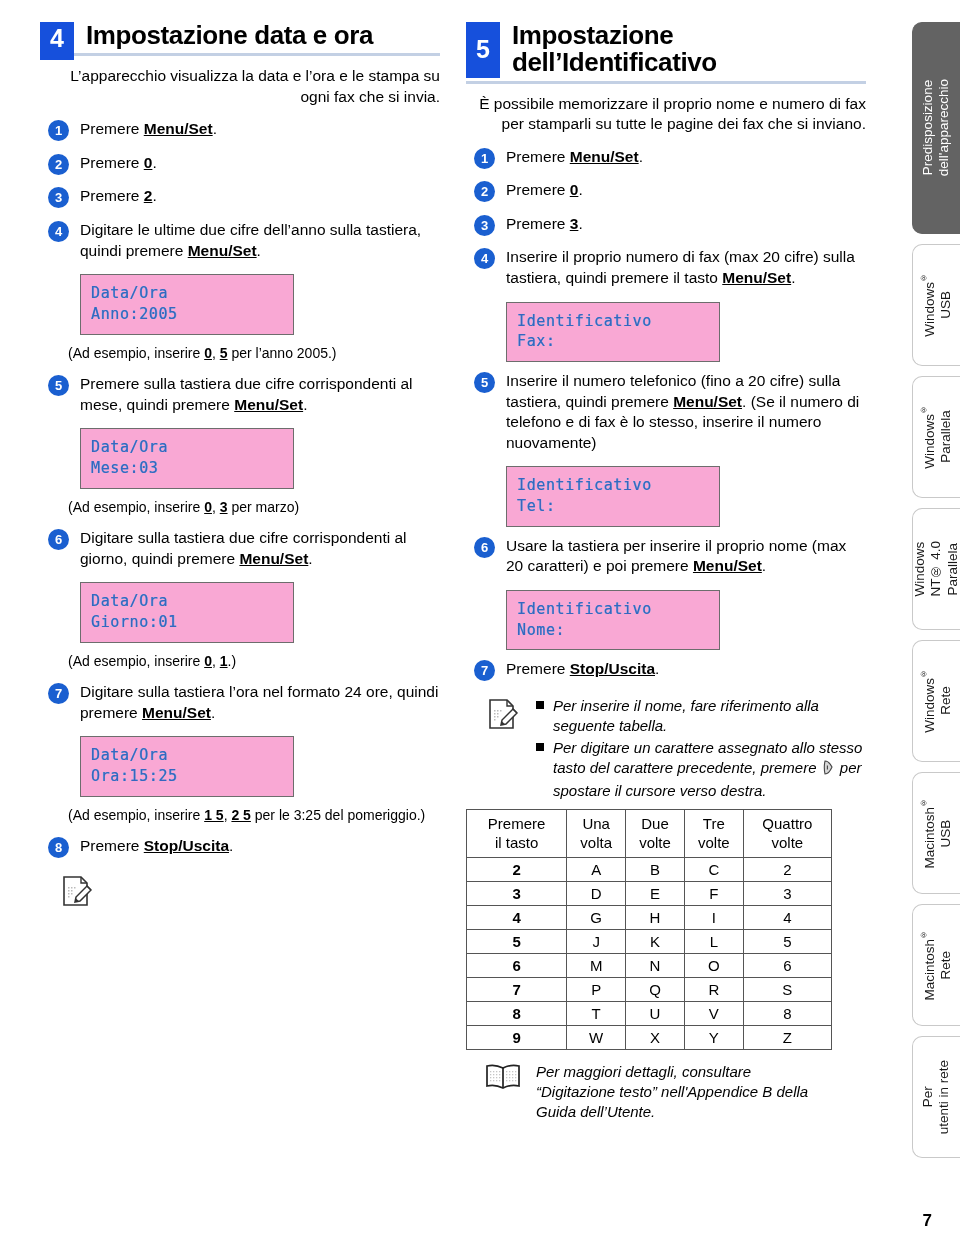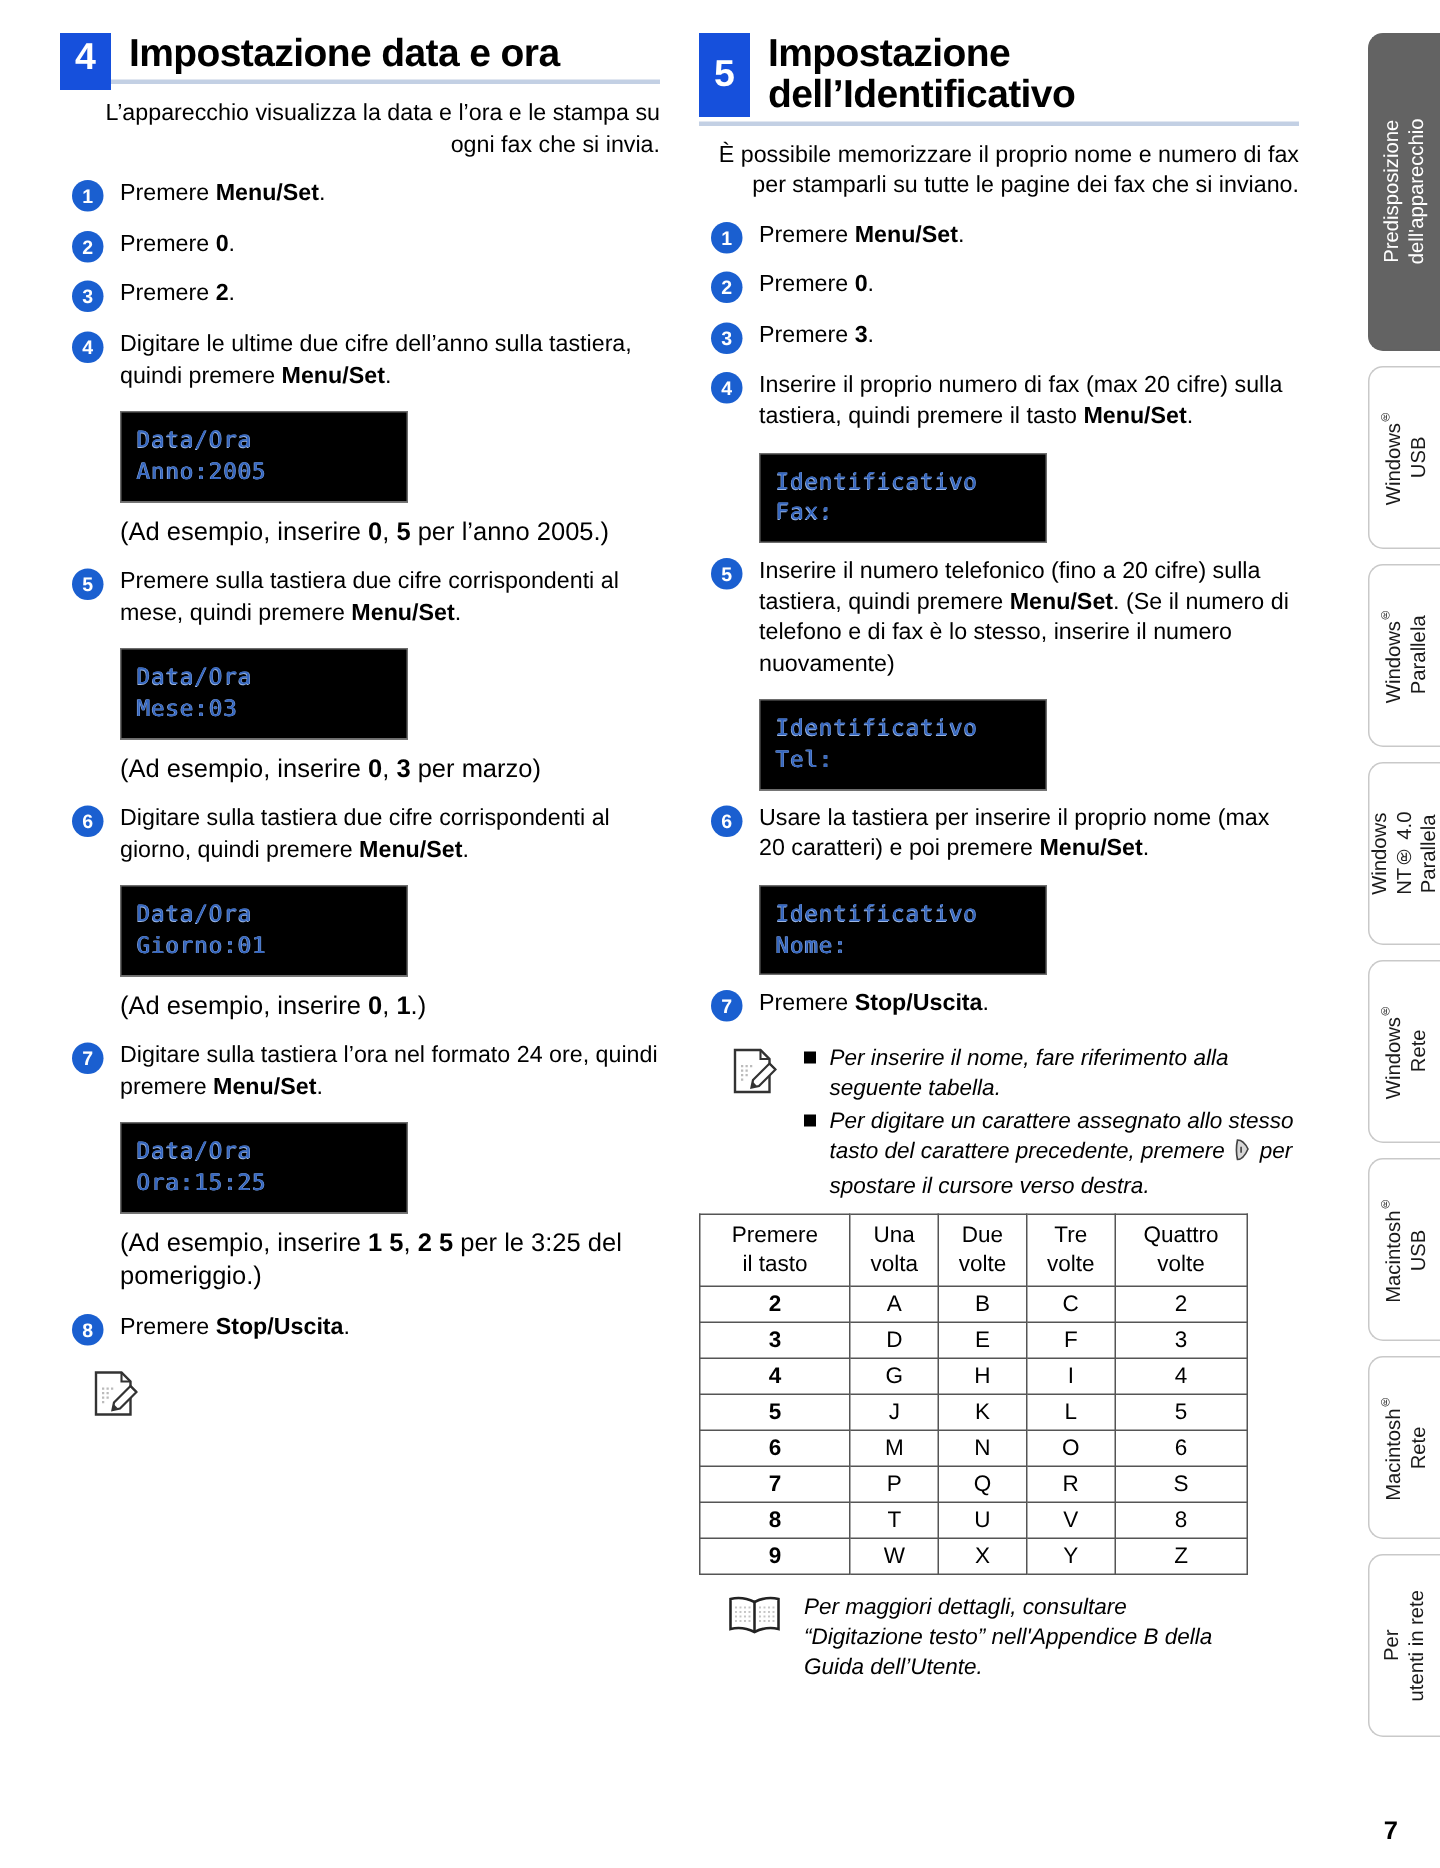--- a/index.html
+++ b/index.html
@@ -41,36 +41,36 @@
   
   .step { position:relative; padding-left:40px; margin-bottom:13px; }
   .step-num {
     position:absolute; left:8px; top:1px;
     width:21px; height:21px; border-radius:50%;
     background:#1a5fd0; color:#fff;
     font-size:13px; font-weight:bold;
     text-align:center; line-height:21px;
   }
   .step-txt { font-size:15.5px; line-height:1.33; }
-  b { font-weight:bold; }
+  b { font-weight:bold;text-decoration:underline; }
 
   
   .lcd {
     border:1.5px solid #6d6d6d;
     margin:9px 0 9px 40px;
-    width:192px; padding:8px 10px 9px 10px;
-    background:#000000;
+    width:214px; padding:8px 10px 9px 10px;
+    background:#f9a8d4;
   }
   .lcd-line {
     font-family:"DejaVu Sans Mono","Liberation Mono",monospace;
     font-size:15px; color:#3566bf; letter-spacing:0.6px;
     line-height:1.38; white-space:pre;
     text-shadow:0.35px 0 0 #7ea0d8, -0.35px 0.35px 0 #9db7e2;
   }
-  .note-after { font-size:17px; margin:0 0 12px 40px; line-height:1.32; }
+  .note-after { font-size:14px; margin:0 0 12px 28px; line-height:1.32; }
 
   
   .memo { position:relative; padding-left:70px; margin:16px 0 6px 0; }
   .memo .memo-icon { position:absolute; left:22px; top:2px; }
   .memo-txt { font-size:15px; font-style:italic; line-height:1.34; }
   .memo-list { list-style:none; margin:0; padding:0; }
   .memo-list li { position:relative; padding-left:17px; margin-bottom:2px;
                   font-size:15px; font-style:italic; line-height:1.34; }
   .memo-list li:before {
     content:""; position:absolute; left:0; top:5px;

